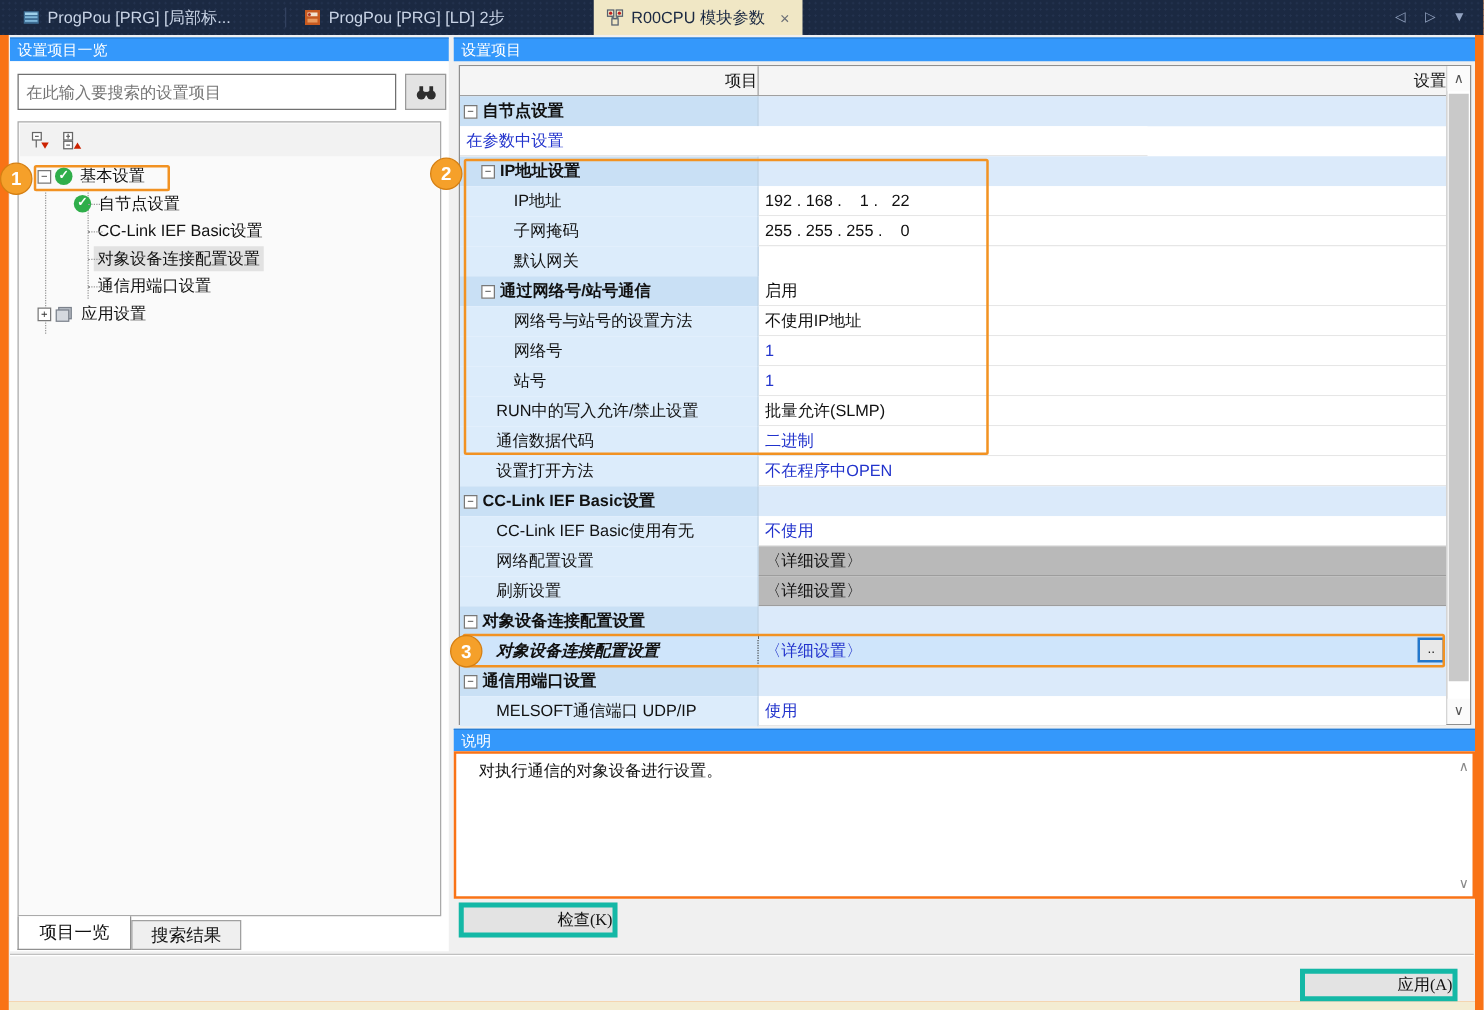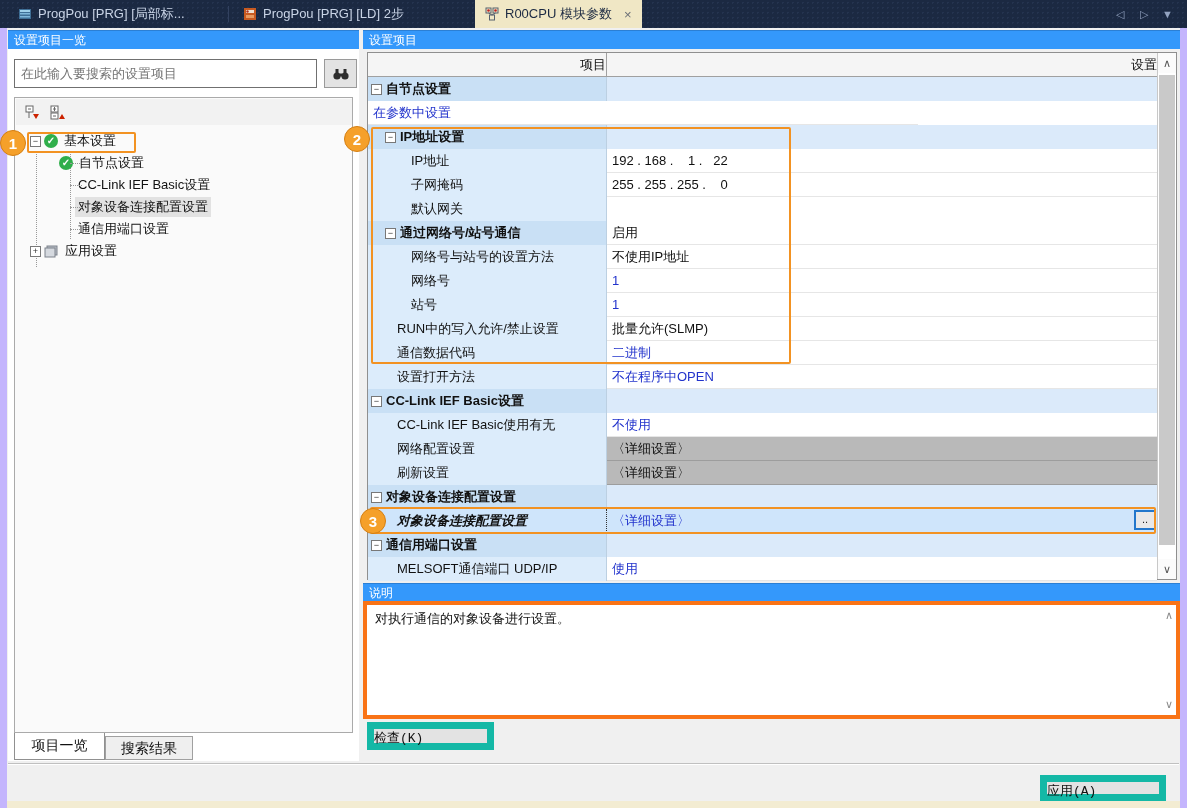--- a/index.html
+++ b/index.html
@@ -1,18 +1,18 @@
 <!DOCTYPE html>
 <html><head>
 <meta charset="utf-8">
 <style>
   * { margin:0; padding:0; box-sizing:border-box; }
   html,body { width:1187px; height:808px; }
   body { font-family:"Liberation Sans", sans-serif; font-size:13px; color:#111; }
-  #window { position:relative; width:1187px; height:808px; background:#c4b5fd; overflow:hidden; }
+  #window { position:relative; width:1187px; height:808px; background:#f97316; overflow:hidden; }
 
   
   .tabbar { position:absolute; left:0; top:0; width:1187px; height:28px; background:#1b2942;
             background-image:radial-gradient(#24334f 1px, transparent 1px); background-size:5px 5px; }
   .doc-tab { position:absolute; top:0; height:28px; display:flex; align-items:center; gap:6px;
              color:#c9d4e6; font-size:13px; padding:0 10px; cursor:default; }
   .doc-tab .ticon { width:14px; height:14px; flex:0 0 auto; }
   .doc-tab.active { background:#f0e7c5; color:#1b2942;margin-left:39px; }
   .tab-close { color:#6b6f76; font-size:13px; margin-left:6px; }
   .tab-sep { position:absolute; top:6px; width:1px; height:16px; background:#32415f; }
@@ -79,25 +79,25 @@
   .trow.sel .titem { background:#cfe5fb; border-right:1px dotted #333; }
   .trow.sel .tval { background:#cfe5fb; border-bottom:none; }
   .dots-btn { position:absolute; right:1px; top:1px; width:22px; height:20px; border:2px solid #2277cc;
               background:#e8e8e8; font-size:11px; line-height:14px; text-align:center; color:#222; }
   .vscroll { width:19px; background:#fff; border-left:1px solid #c8c8c8; position:relative; }
   .sbtn { position:absolute; left:0; width:18px; height:20px; color:#555; font-size:11px; text-align:center;
           line-height:20px; background:#fbfbfb; }
   .sthumb { position:absolute; left:1px; top:22px; width:16px; height:470px; background:#c9c9c9; }
 
   
-  .desc-box { position:absolute; left:363px; top:601px; width:817px; height:118px; background:#fff; border:4px solid #f97316; }
+  .desc-box { position:absolute; left:363px; top:601px; width:817px; height:118px; background:#fff; border:2px solid #f97316;padding-left:10px; }
   .desc-text { padding:5px 8px; font-size:13px; color:#111; }
   .desc-arrow { position:absolute; right:3px; color:#8a8a8a; font-size:11px; }
-  .push-btn { position:absolute; background:#e3e3e3; border:7px solid #14b8a6; font-size:13px; color:#111;
-              text-align:left; font-family:Liberation Mono, monospace; }
+  .push-btn { position:absolute; background:#e3e3e3; border:4px solid #14b8a6; font-size:13px; color:#111;
+              text-align:right; font-family:Liberation Serif, serif; }
   .footer-sep { position:absolute; left:8px; top:763px; width:1171px; height:2px;
                 border-top:1px solid #c0c0c0; border-bottom:1px solid #fff; }
 
   
   .ann-rect { position:absolute; border:2px solid #f29222; border-radius:2px; pointer-events:none; }
   .ann-circle { position:absolute; width:26px; height:26px; border-radius:50%; background:#f5a02a;
                 border:1px solid #d57f12; color:#fff; font-size:15px; font-weight:bold; text-align:center;
                 line-height:25px; pointer-events:none; }
   svg { display:block; }
 </style>

